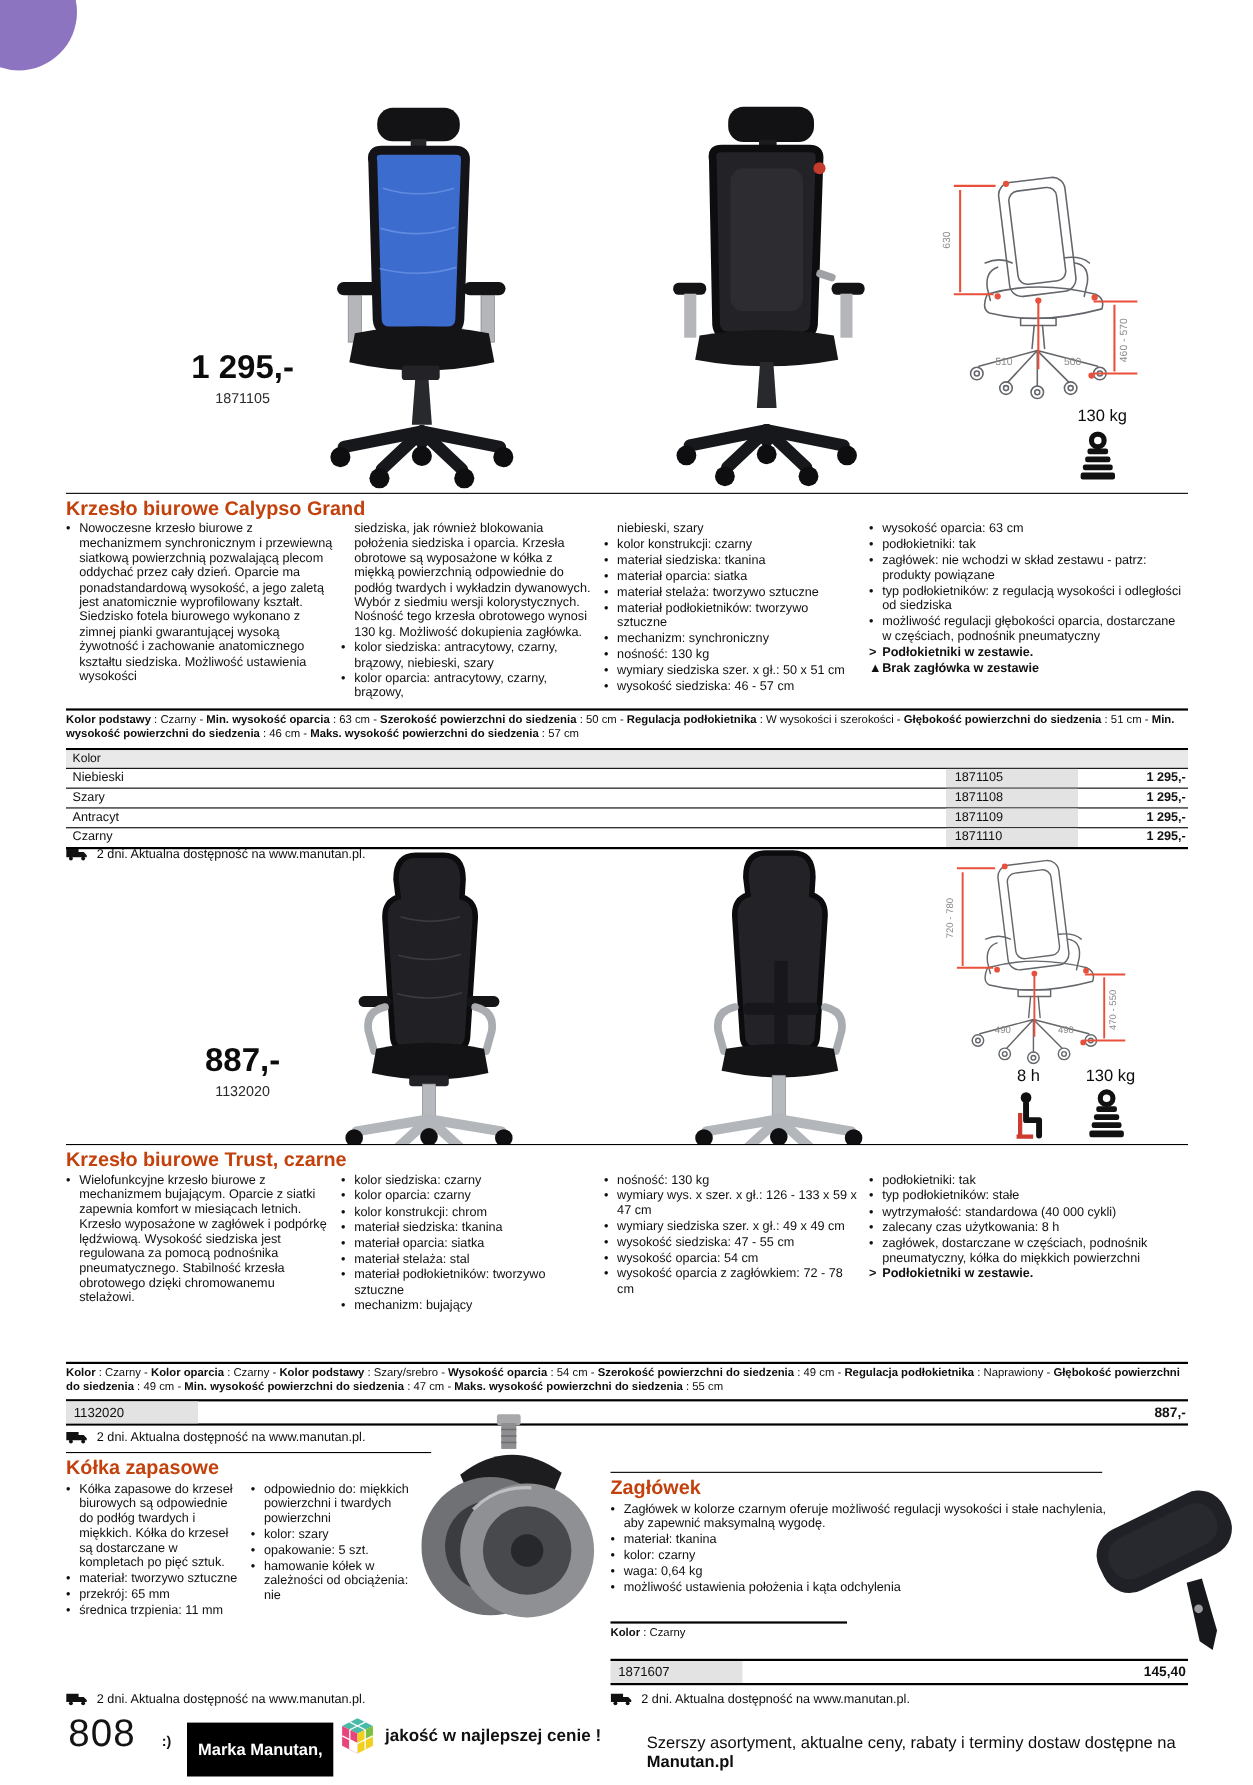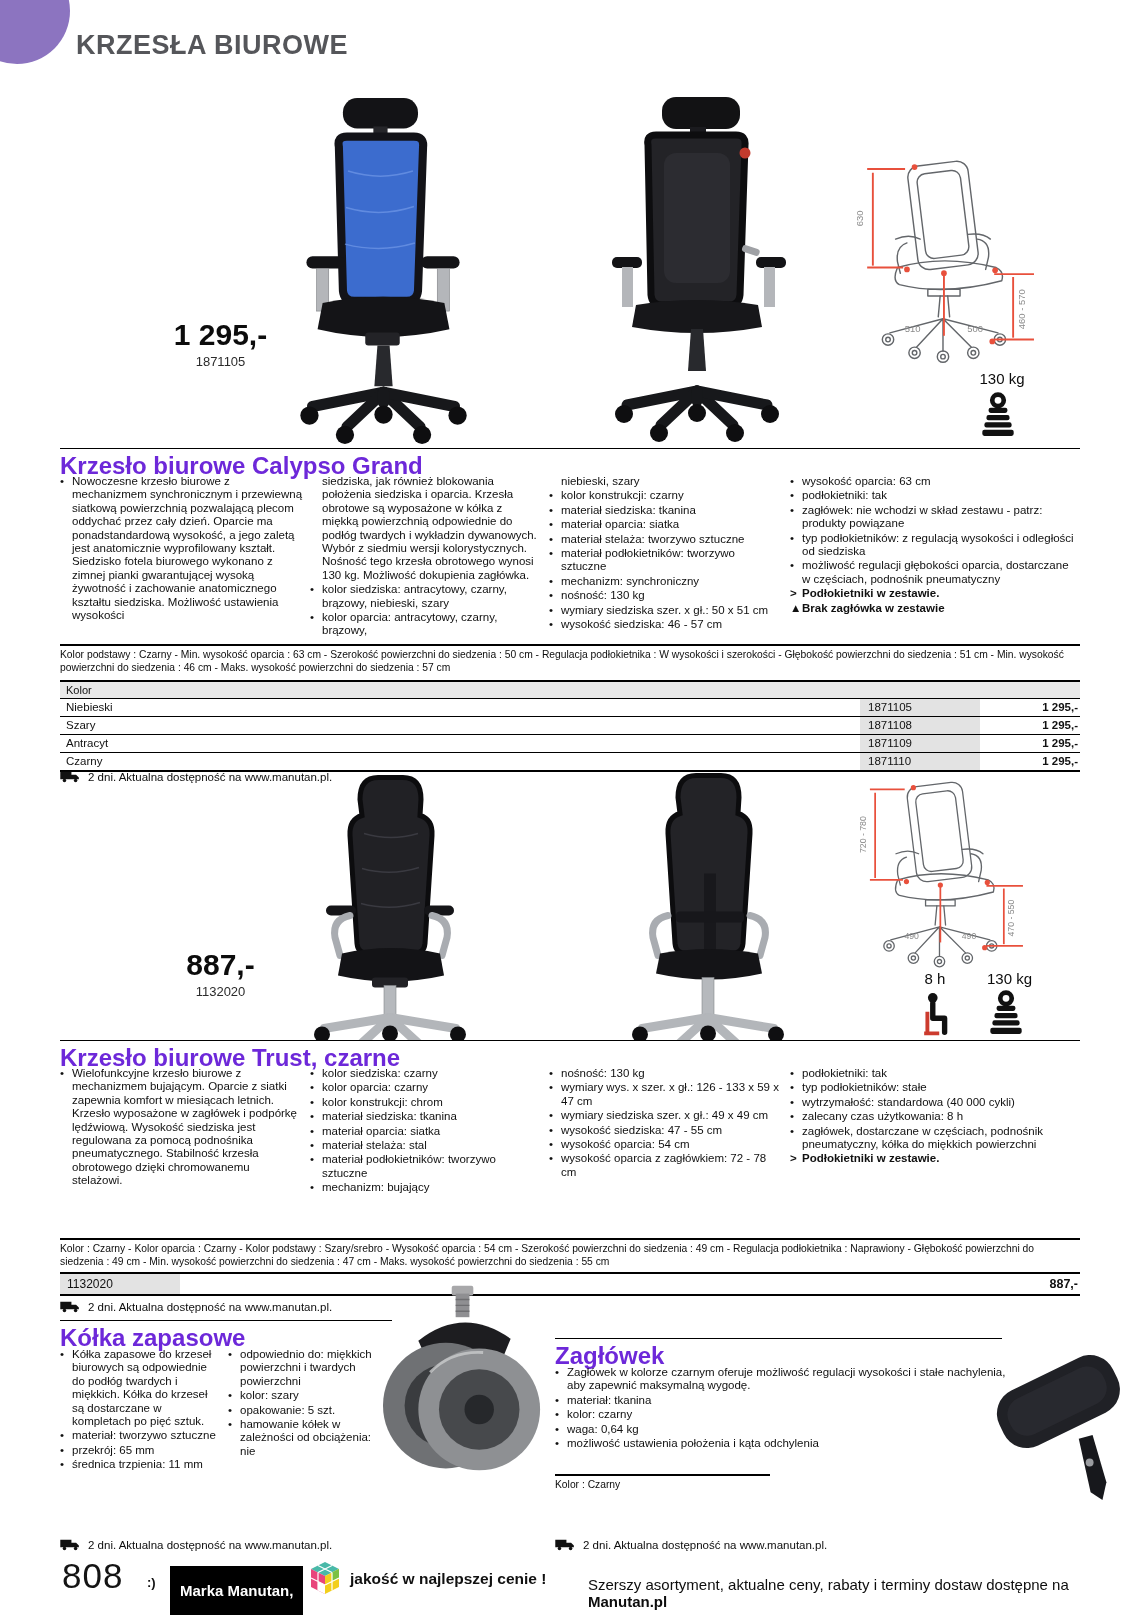--- a/index.html
+++ b/index.html
@@ -6,28 +6,28 @@
   .page{position:relative;width:1139px;height:1623px;background:#fff;overflow:hidden;
         font-family:"Liberation Sans",sans-serif;color:#111;}
   .corner{position:absolute;left:-36px;top:-42px;width:106px;height:106px;border-radius:50%;background:#8c74c0;}
   .hdr{position:absolute;left:76px;top:30px;font-size:27px;font-weight:bold;color:#55565a;letter-spacing:.5px;margin:0;}
   .priceblock{position:absolute;text-align:center;}
   .bigprice{font-size:30px;font-weight:bold;color:#0c0c0c;}
   .prodcode{font-size:13px;color:#2b2b2b;margin-top:2px;}
   .img{position:absolute;}
   .loadlbl{position:absolute;text-align:center;font-size:15px;color:#0c0c0c;}
   .rule{position:absolute;border-top:1px solid #000;height:0;}
-  .ptitle{position:absolute;font-size:24px;font-weight:bold;color:#6d28d9;}
+  .ptitle{position:absolute;font-size:18px;font-weight:bold;color:#c2410c;}
   .col{position:absolute;font-size:11.5px;line-height:13.4px;color:#101010;}
   .bi{display:flex;margin-bottom:1px;}
   .bm{flex:0 0 12px;white-space:nowrap;}
   .bt{flex:1;}
   .bw{font-weight:bold;}
   .specline{position:absolute;border-top:2px solid #000;padding-top:3px;font-size:10.3px;line-height:12.8px;color:#0d0d0d;}
-  .sb{font-weight:normal;}
+  .sb{font-weight:bold;}
   .ctable{position:absolute;border-top:2px solid #000;border-bottom:2px solid #000;}
   .thead{height:16px;background:#e9e9e9;font-size:11px;line-height:16px;padding-left:6px;}
   .trow{position:relative;height:17px;border-top:1px solid #000;font-size:11.5px;line-height:17px;}
   .tlabel{padding-left:6px;}
   .tcode{position:absolute;left:800px;top:0;bottom:0;width:120px;background:#e3e3e3;padding-left:8px;box-sizing:border-box;}
   .tprice{position:absolute;right:2px;top:0;font-weight:bold;}
   .prow{position:absolute;border-top:2px solid #000;border-bottom:2px solid #000;height:20px;}
   .pcode{position:absolute;left:0;top:0;bottom:0;width:120px;background:#e3e3e3;font-size:12px;line-height:20px;padding-left:7px;box-sizing:border-box;}
   .pprice{position:absolute;right:2px;top:0;line-height:20px;font-size:12.5px;font-weight:bold;}
   .avail{position:absolute;display:flex;align-items:center;gap:7px;font-size:11.5px;color:#0d0d0d;text-align:center;}
@@ -99,21 +99,20 @@
             <circle cx="58" cy="126" r="3"></circle>
           <circle cx="97" cy="130" r="3"></circle>
             <circle cx="151" cy="127" r="3"></circle>
             <circle cx="148" cy="202" r="3"></circle>
         </g>
       </g>
     </defs>
   </svg>
 
   <div class="corner"></div>
-  <h1 class="hdr">KRZESŁA BIUROWE</h1>
 
   <div class="priceblock" style="left:148px;top:318px;width:145px">
     <div class="bigprice">1 295,-</div>
     <div class="prodcode">1871105</div>
   </div>
 
   <svg class="img" style="left:283px;top:96px;width:200px;height:350px" viewBox="0 0 195 345">
     <rect x="58" y="2" width="74" height="30" rx="14" fill="#131316"></rect>
     <rect x="88" y="30" width="14" height="12" fill="#26262a"></rect>
     <path d="M54 50 Q52 40 62 40 L128 40 Q138 40 137 50 L132 192 Q131 202 121 202 L69 202 Q59 202 58 192 Z" fill="#3c6cce" stroke="#131318" stroke-width="8"></path>
@@ -586,20 +585,24 @@
     <g transform="rotate(-26 70 60)">
       <rect x="8" y="28" width="128" height="62" rx="26" fill="#202126"></rect>
       <rect x="18" y="38" width="106" height="40" rx="18" fill="#2e2f36" opacity=".6"></rect>
     </g>
     <path d="M92 96 L104 150 L116 158 L120 140 L106 92 Z" fill="#17181c"></path>
     <circle cx="103" cy="120" r="4" fill="#9a9ca0"></circle>
   </svg>
 
   <div class="specline" style="left:555px;top:1474px;width:215px"><span class="sb">Kolor</span><span> : Czarny</span></div>
 
+  <div class="prow" style="left:555px;top:1508px;width:525px">
+    <span class="pcode">1871607</span>
+    <span class="pprice">145,40</span>
+  </div>
 
   <div class="avail" style="left:555px;top:1538px">
     <svg width="21" height="13" viewBox="0 0 22 14">
         <use href="#sym-truck"></use>
       </svg>
     <span>2 dni. Aktualna dostępność na www.manutan.pl.</span>
   </div>
 
   <div class="pageno" style="left:62px;top:1556px">808</div>
   <div class="smiley" style="left:147px;top:1575px">:)</div>

